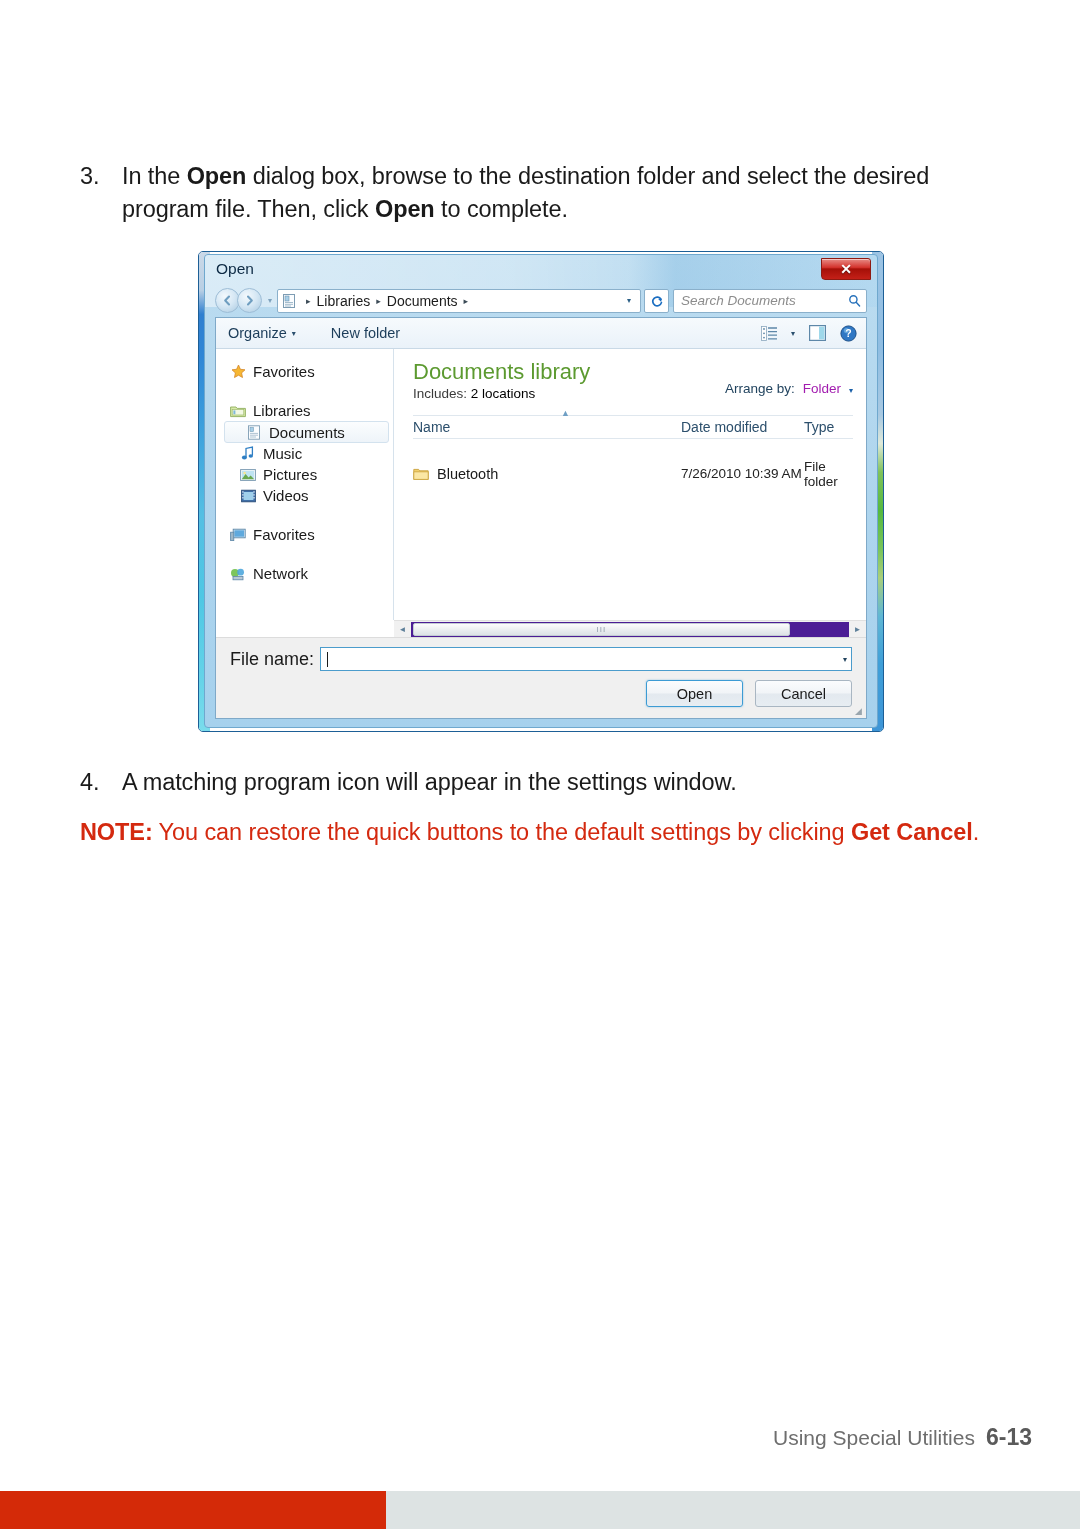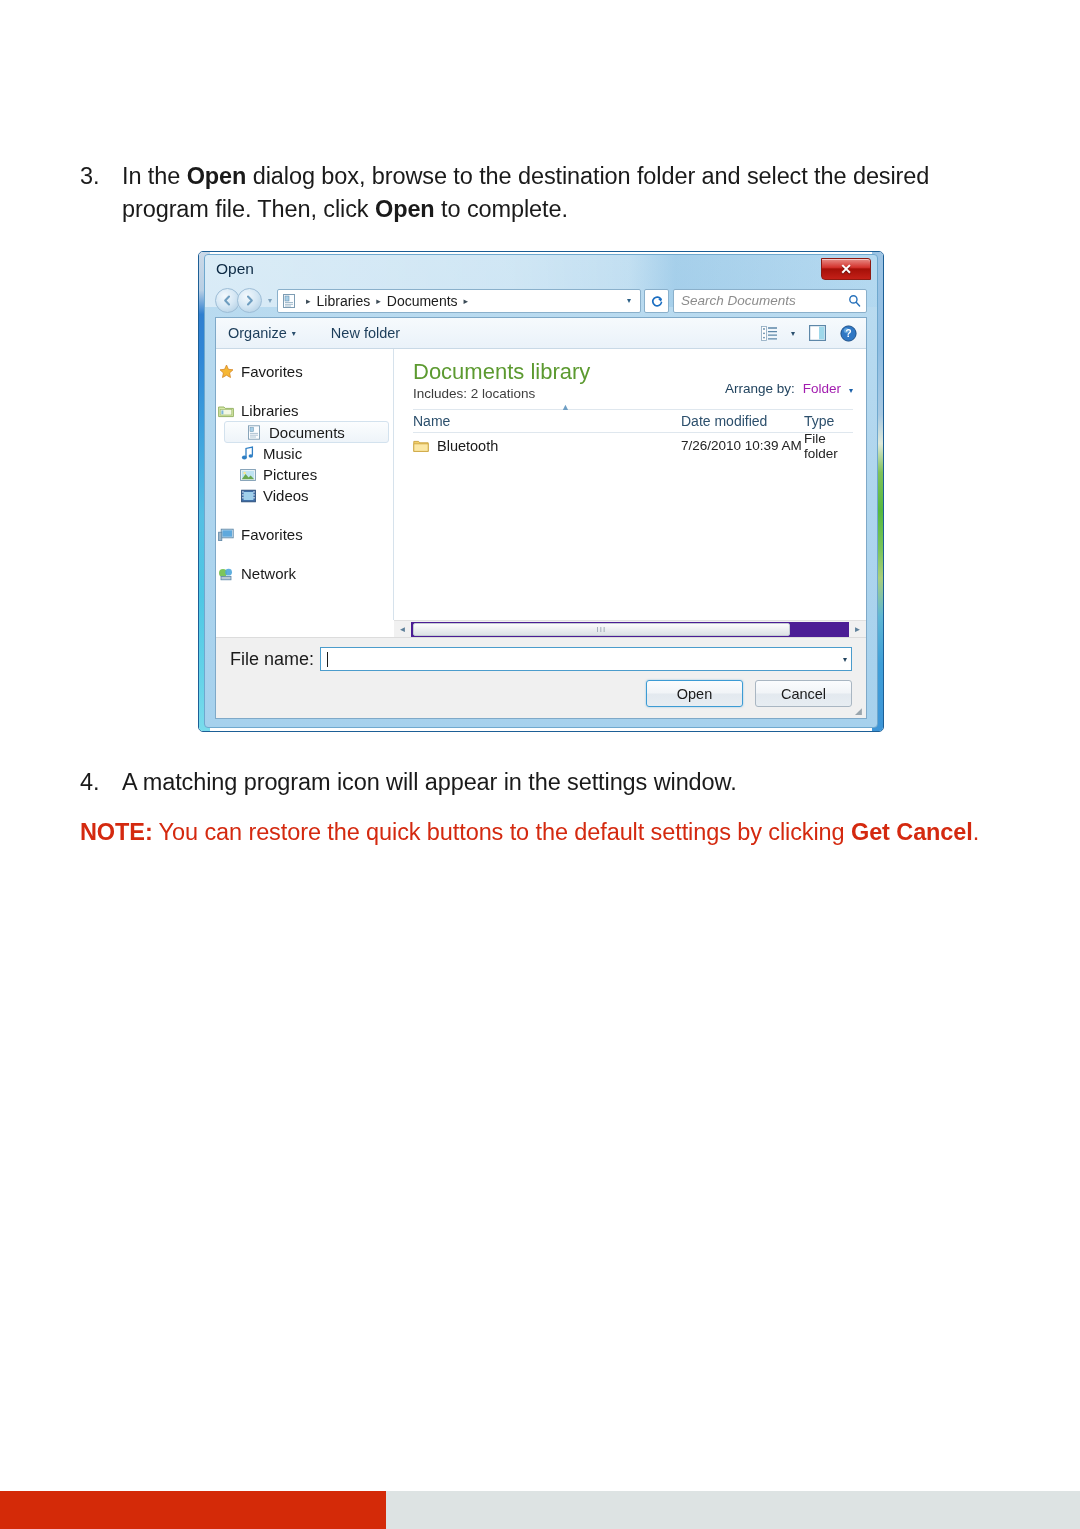--- a/index.html
+++ b/index.html
@@ -227,44 +227,44 @@
   
   #navpane {
     width: 178px; flex: 0 0 178px;
     background: #ffffff;
     border-right: 1px solid #d6e2ec;
     padding-top: 12px;
     font-size: 15px; color: #1a1a1a;
   }
   .nav-item {
     display: flex; align-items: center; gap: 7px;
-    height: 21px; padding-left: 2px; white-space: nowrap;
+    height: 21px; padding-left: 14px; white-space: nowrap;
   }
   .nav-item.indent { padding-left: 24px; }
   .nav-item.selected {
     background: linear-gradient(to bottom, #fbfdfe 0%, #eef4f9 100%);
     border: 1px solid #d3e2ee;
     border-radius: 3px;
     margin: 0 4px 0 8px;
     padding-left: 21px;
     height: 22px;
   }
   .nav-gap { height: 18px; }
   .nav-ico { width: 16px; height: 16px; flex: 0 0 16px; display:flex; align-items:center; justify-content:center;}
 
   
-  #content { flex: 1 1 auto; display: flex; flex-direction: column; min-width: 0; background: #fff; }
+  #content { flex: 1 1 auto; display: flex; flex-direction: column; min-width: 0; background: #fff; gap: 6px; }
   #libhead {
     padding: 10px 13px 0 19px;
     display: flex; align-items: flex-start;
   }
   #libhead-left { flex: 1 1 auto; }
   #lib-title { font-size: 22px; color: #5c9a30; line-height: 25px; }
   #lib-sub { font-size: 13.5px; color: #3b3b3b; margin-top: 2px; }
-  #lib-sub .link { color: #404040; }
+  #lib-sub .link { color: #000000; }
   #arrange {
     display: flex; align-items: baseline; gap: 8px;
     font-size: 13.5px; color: #22445f; padding-top: 22px;
   }
   #arrange .val { color: #a21caf; }
   #arrange .caret { font-size: 8px; color: #1a5fa8; }
 
   #colhead {
     margin: 8px 13px 0 19px;
     border-top: 1px solid #dfe7ee;
@@ -278,21 +278,21 @@
     position: absolute; left: 148px; top: -8px;
     color: #6f9fc4; font-size: 9px;
   }
   .col-name { width: 268px; flex: 0 0 268px; }
   .col-date { width: 123px; flex: 0 0 123px; }
   .col-type { flex: 1 1 auto; }
 
   #filelist { flex: 1 1 auto; margin: 0 13px 0 19px; min-height: 0; }
   .file-row {
     display: flex; align-items: center;
-    height: 25px; font-size: 14.5px; color: #1a1a1a; margin-top: 0;
+    height: 25px; font-size: 14.5px; color: #1a1a1a; margin-top: 16px;
   }
   .file-row .col-name { display: flex; align-items: center; gap: 8px; }
   .file-row .col-date, .file-row .col-type { color: #232323; font-size: 13.5px; }
 
   
   #hscroll {
     height: 17px; flex: 0 0 17px;
     margin: 0 0 0 178px;
     background: #f1f1f1;
     border-top: 1px solid #e0e0e0;
@@ -632,19 +632,23 @@
 
   <div class="step" id="step4">
     <span class="step-num">4.</span>
     <span class="step-body">A matching program icon will appear in the settings window.</span>
   </div>
 
   <div id="note">
     <b>NOTE:</b><span> You can restore the quick buttons to the default settings by clicking </span><b>Get Cancel</b><span>.</span>
   </div>
 
+  <div id="footer">
+    <span>Using Special Utilities</span>
+    <span class="pg">6-13</span>
+  </div>
 
   <div id="bottombar">
     <div class="red"></div>
     <div class="grey"></div>
   </div>
 
 </div>
 
 </body></html>

